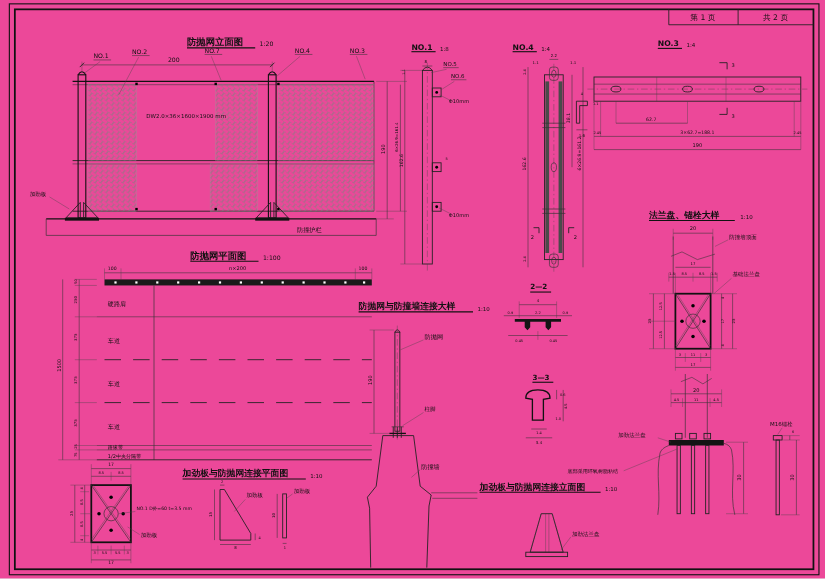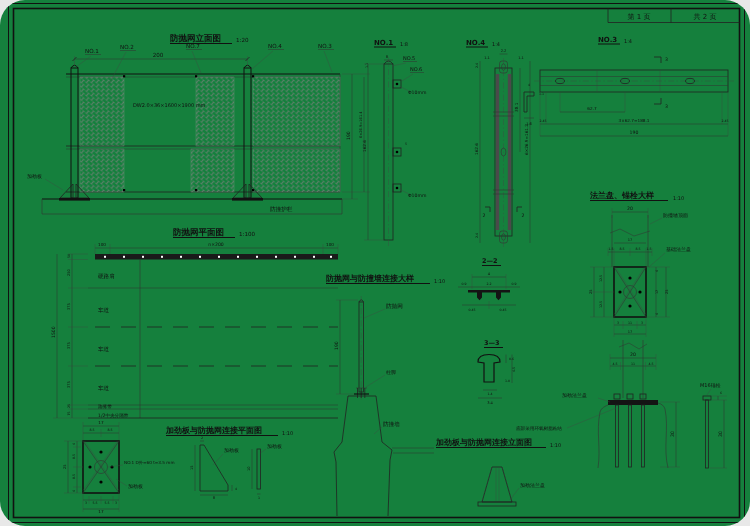--- a/index.html
+++ b/index.html
@@ -1,17 +1,17 @@
 <!DOCTYPE html>
 <html><head>
 <meta charset="utf-8">
 <style>
   html,body{margin:0;padding:0;background:#e8e8e8;}
-  .sheet{position:relative;width:750px;height:526px;background:#15803d;overflow:hidden;
-         font-family:"DejaVu Sans","Liberation Sans",sans-serif;border-radius:25px;}
+  .sheet{position:relative;width:750px;height:526px;background:#ec4899;overflow:hidden;
+         font-family:"DejaVu Sans","Liberation Sans",sans-serif;}
   svg text{fill:#111;font-family:"DejaVu Sans","Liberation Sans",sans-serif;}
   .s12{stroke:#111;stroke-width:1.2;fill:none}
   .s1{stroke:#111;stroke-width:1;fill:none}
   .s16{stroke:#111;stroke-width:1.6;fill:none}
   .s8{stroke:#222;stroke-width:0.8;fill:none}
   .s6{stroke:#333;stroke-width:0.6;fill:none}
   .s5{stroke:#333;stroke-width:0.5;fill:none}
   .s3{stroke:#444;stroke-width:0.35;fill:none}
   .cl{stroke-dasharray:6 2.5 1.2 2.5}
   .dsh{stroke-dasharray:2 1.6}

